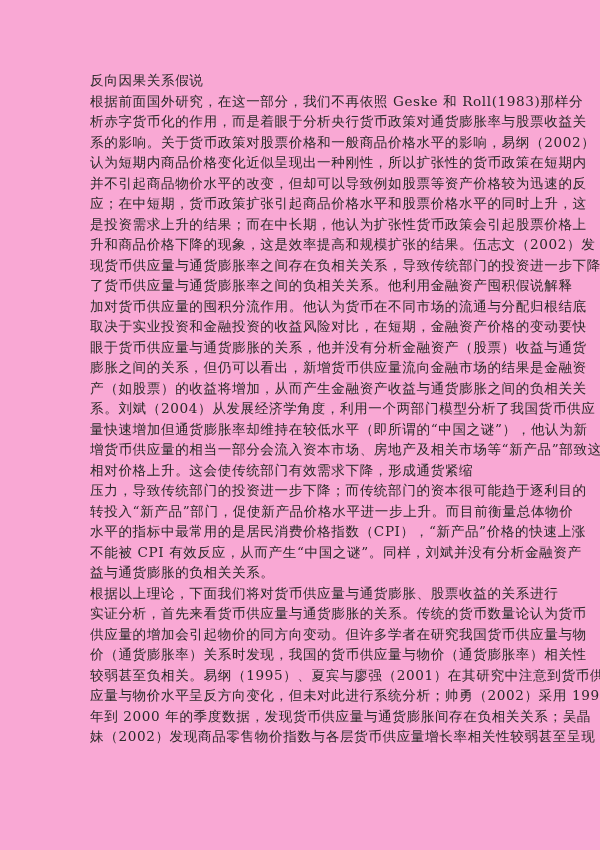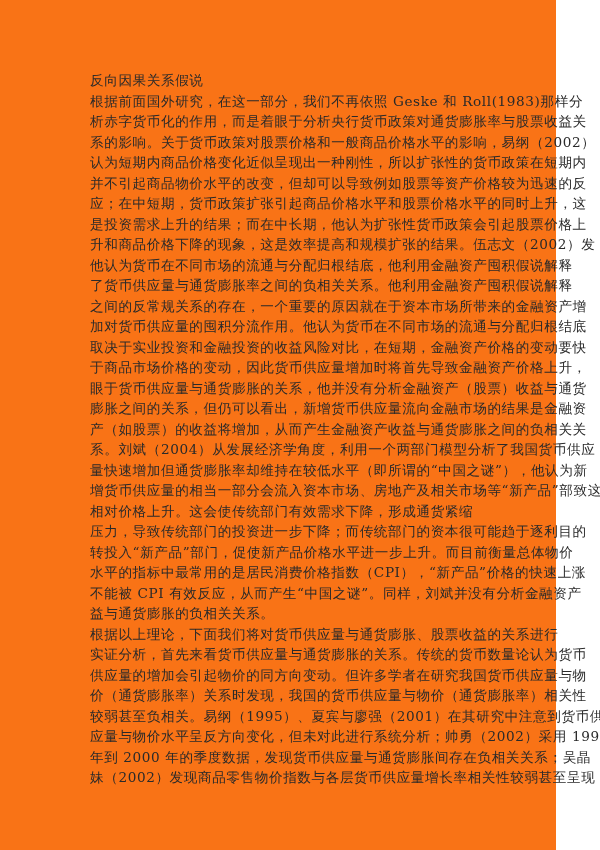--- a/index.html
+++ b/index.html
@@ -9,23 +9,23 @@
     }
     body {
       width: 600px;
       height: 850px;
       position: relative;
       overflow: hidden;
     }
     .page {
       position: absolute;
       left: 0; top: 0;
-      width: 556px;
+      width: 600px;
       height: 850px;
-      background: #f97316;
+      background: #f9a8d4;
     }
     .text-column {
       position: absolute;
       left: 90px;
       top: 70px;
       width: 380px;
       font-family: "DejaVu Serif", "Liberation Serif", serif;
       font-size: 13.6px;
       line-height: 20.5px;
       color: #2a2a2a;
@@ -49,26 +49,24 @@
   <div class="text-column">
     <span class="title">反向因果关系假说</span>
     <span class="line">根据前面国外研究，在这一部分，我们不再依照 Geske 和 Roll(1983)那样分</span>
     <span class="line">析赤字货币化的作用，而是着眼于分析央行货币政策对通货膨胀率与股票收益关</span>
     <span class="line">系的影响。关于货币政策对股票价格和一般商品价格水平的影响，易纲（2002）</span>
     <span class="line">认为短期内商品价格变化近似呈现出一种刚性，所以扩张性的货币政策在短期内</span>
     <span class="line">并不引起商品物价水平的改变，但却可以导致例如股票等资产价格较为迅速的反</span>
     <span class="line">应；在中短期，货币政策扩张引起商品价格水平和股票价格水平的同时上升，这</span>
     <span class="line">是投资需求上升的结果；而在中长期，他认为扩张性货币政策会引起股票价格上</span>
     <span class="line">升和商品价格下降的现象，这是效率提高和规模扩张的结果。伍志文（2002）发</span>
-    <span class="line">他认为货币在不同市场的流通与分配归根结底，他利用金融资产囤积假说解释</span>
+    <span class="line">现货币供应量与通货膨胀率之间存在负相关关系，导致传统部门的投资进一步下降</span>
     <span class="line">了货币供应量与通货膨胀率之间的负相关关系。他利用金融资产囤积假说解释</span>
-    <span class="line">之间的反常规关系的存在，一个重要的原因就在于资本市场所带来的金融资产增</span>
     <span class="line">加对货币供应量的囤积分流作用。他认为货币在不同市场的流通与分配归根结底</span>
     <span class="line">取决于实业投资和金融投资的收益风险对比，在短期，金融资产价格的变动要快</span>
-    <span class="line">于商品市场价格的变动，因此货币供应量增加时将首先导致金融资产价格上升，</span>
     <span class="line">眼于货币供应量与通货膨胀的关系，他并没有分析金融资产（股票）收益与通货</span>
     <span class="line">膨胀之间的关系，但仍可以看出，新增货币供应量流向金融市场的结果是金融资</span>
     <span class="line">产（如股票）的收益将增加，从而产生金融资产收益与通货膨胀之间的负相关关</span>
     <span class="line">系。刘斌（2004）从发展经济学角度，利用一个两部门模型分析了我国货币供应</span>
     <span class="line">量快速增加但通货膨胀率却维持在较低水平（即所谓的“中国之谜”），他认为新</span>
     <span class="line">增货币供应量的相当一部分会流入资本市场、房地产及相关市场等“新产品”部致这类产品</span>
     <span class="line">相对价格上升。这会使传统部门有效需求下降，形成通货紧缩</span>
     <span class="line">压力，导致传统部门的投资进一步下降；而传统部门的资本很可能趋于逐利目的</span>
     <span class="line">转投入“新产品”部门，促使新产品价格水平进一步上升。而目前衡量总体物价</span>
     <span class="line">水平的指标中最常用的是居民消费价格指数（CPI），“新产品”价格的快速上涨</span>

